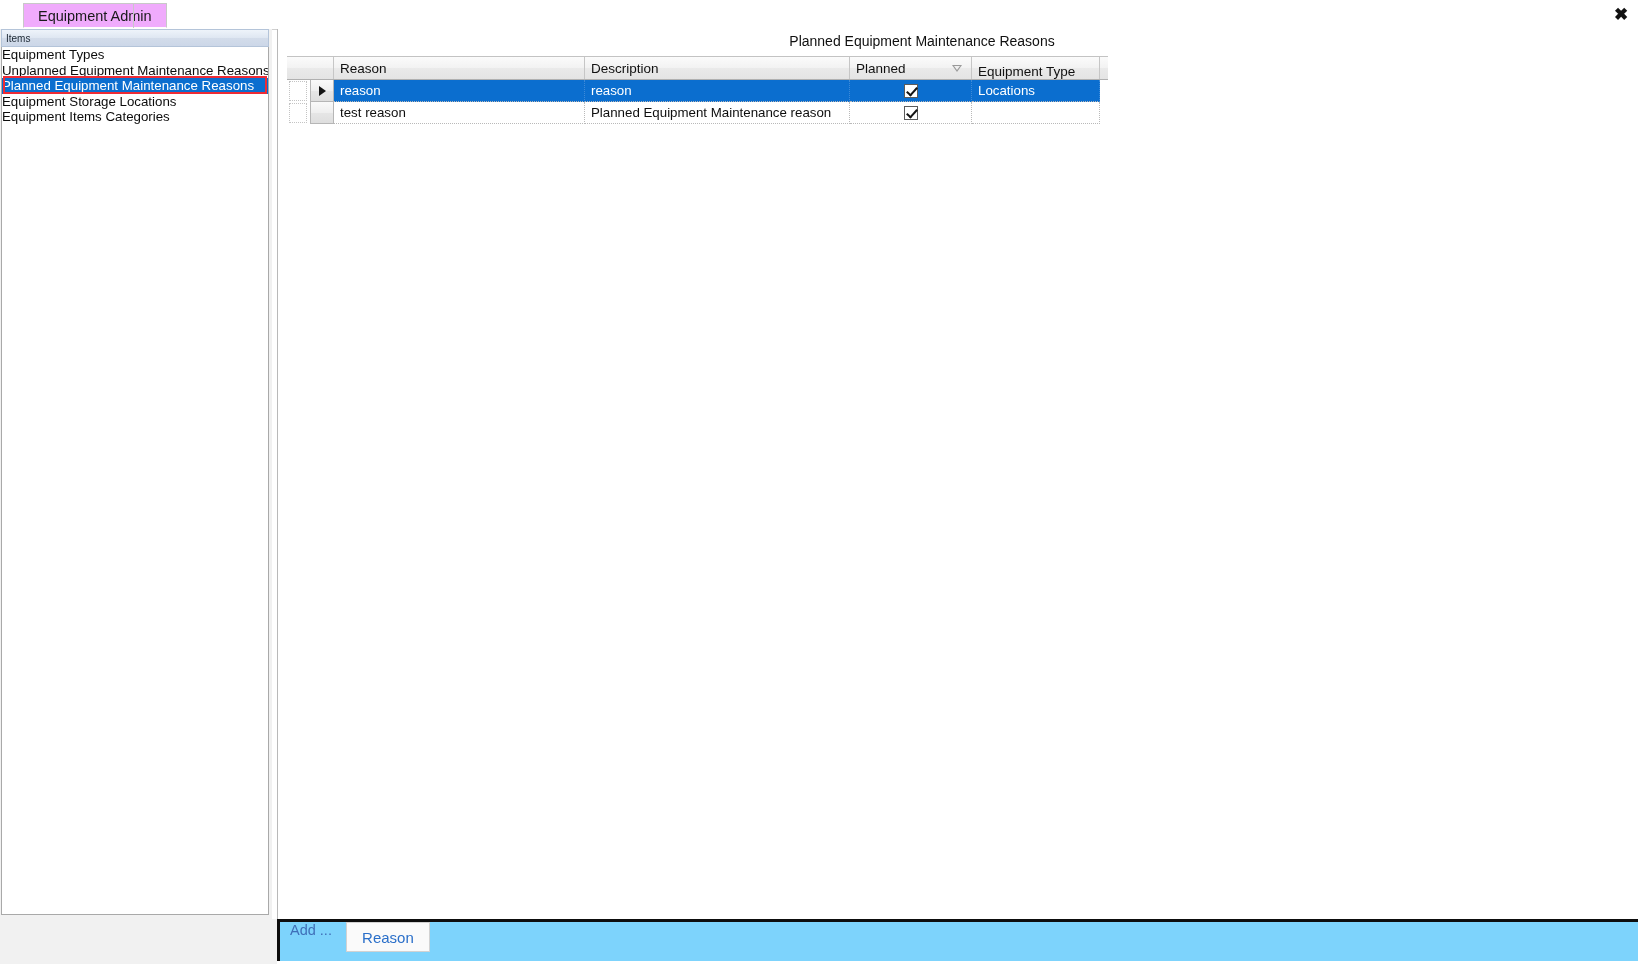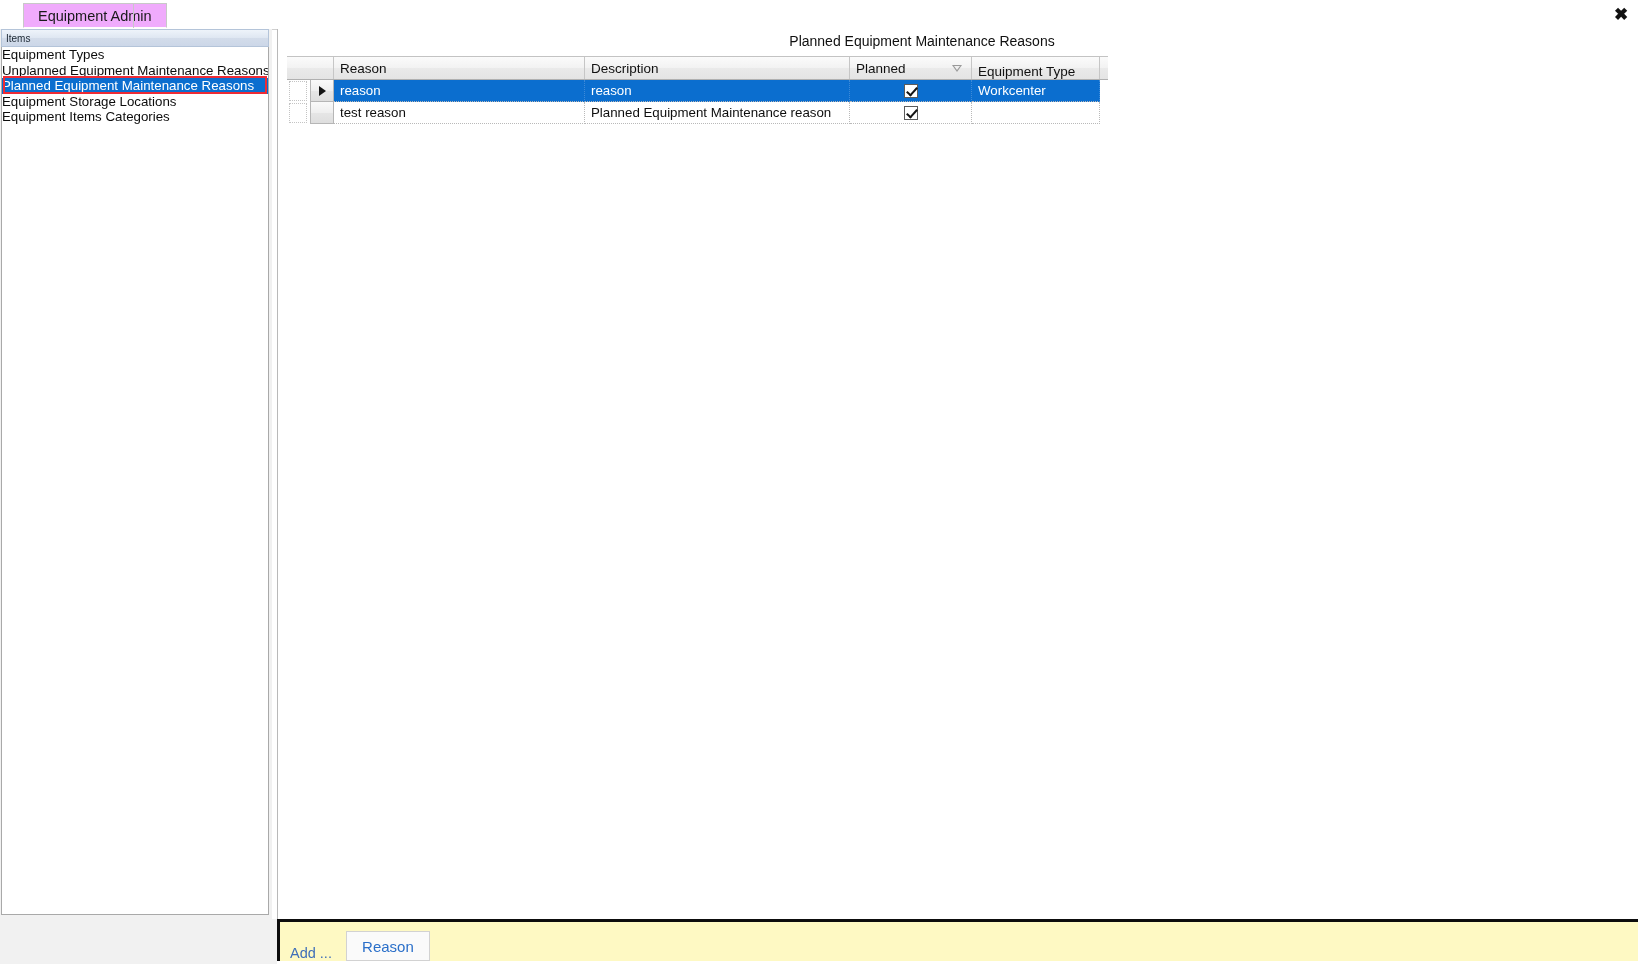--- a/index.html
+++ b/index.html
@@ -280,26 +280,26 @@
     transform: rotate(42deg);
   }
 
   
   .bottombar {
     position: absolute;
     left: 277px;
     top: 919px;
     width: 1361px;
     height: 42px;
-    background: #fef9c3;
+    background: #7dd3fc;
     border-top: 3px solid #0d0d0d;
     border-left: 3px solid #0d0d0d;
     box-sizing: border-box;
     display: flex;
-    align-items: flex-end;
+    align-items: flex-start;
     padding-left: 10px;
   }
   .add-label {
     font-size: 14.5px;
     color: #3f6fb8;
     margin-right: 14px;
     white-space: nowrap;
   }
   .reason-btn {
     background: #fafafa;
@@ -387,21 +387,21 @@
           <span class="rowsel-dots"></span>
           <span class="rowsel-btn">
             <span class="row-arrow"></span>
           </span>
         </div>
         <div class="cell cell-body c-reason">reason</div>
         <div class="cell cell-body c-desc">reason</div>
         <div class="cell cell-body c-active">
           <span class="chk"></span>
         </div>
-        <div class="cell cell-body c-eqtype">Workcenter</div>
+        <div class="cell cell-body c-eqtype">Locations</div>
       </div>
 
       <div class="grid-row">
         <div class="cell rowsel">
           <span class="rowsel-dots"></span>
           <span class="rowsel-btn"></span>
         </div>
         <div class="cell cell-body c-reason">test reason</div>
         <div class="cell cell-body c-desc">Planned Equipment Maintenance reason</div>
         <div class="cell cell-body c-active">

